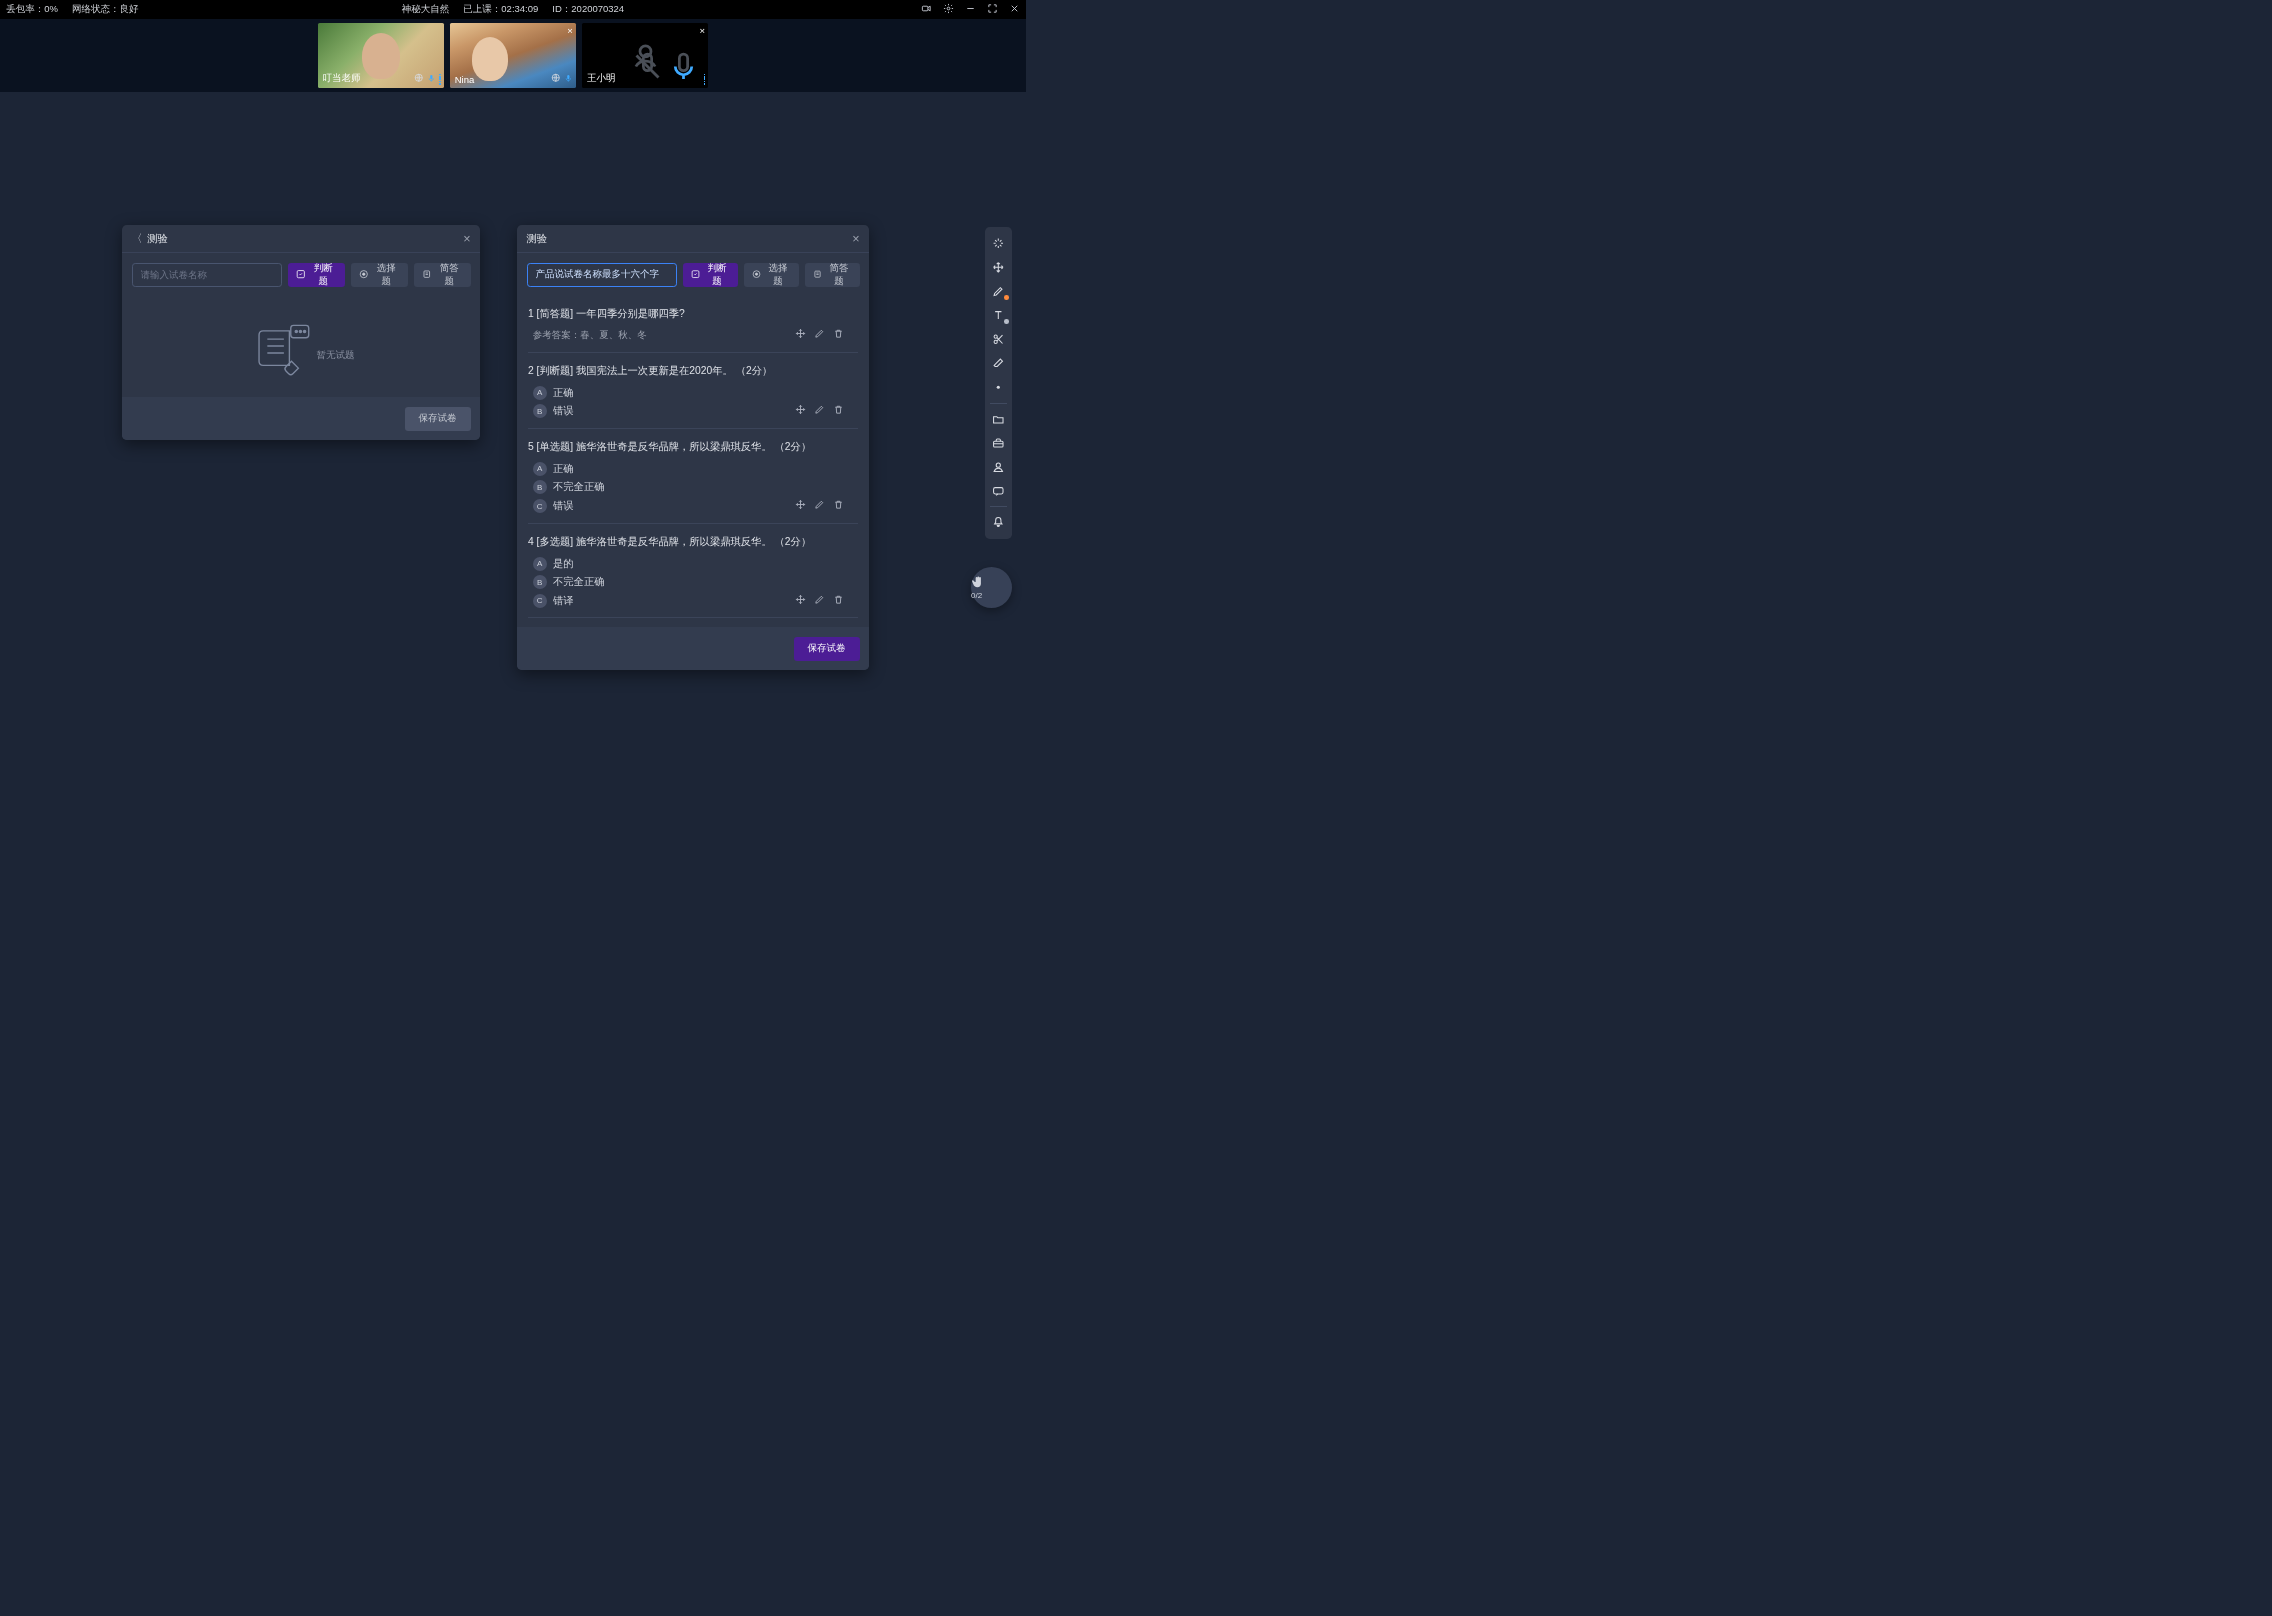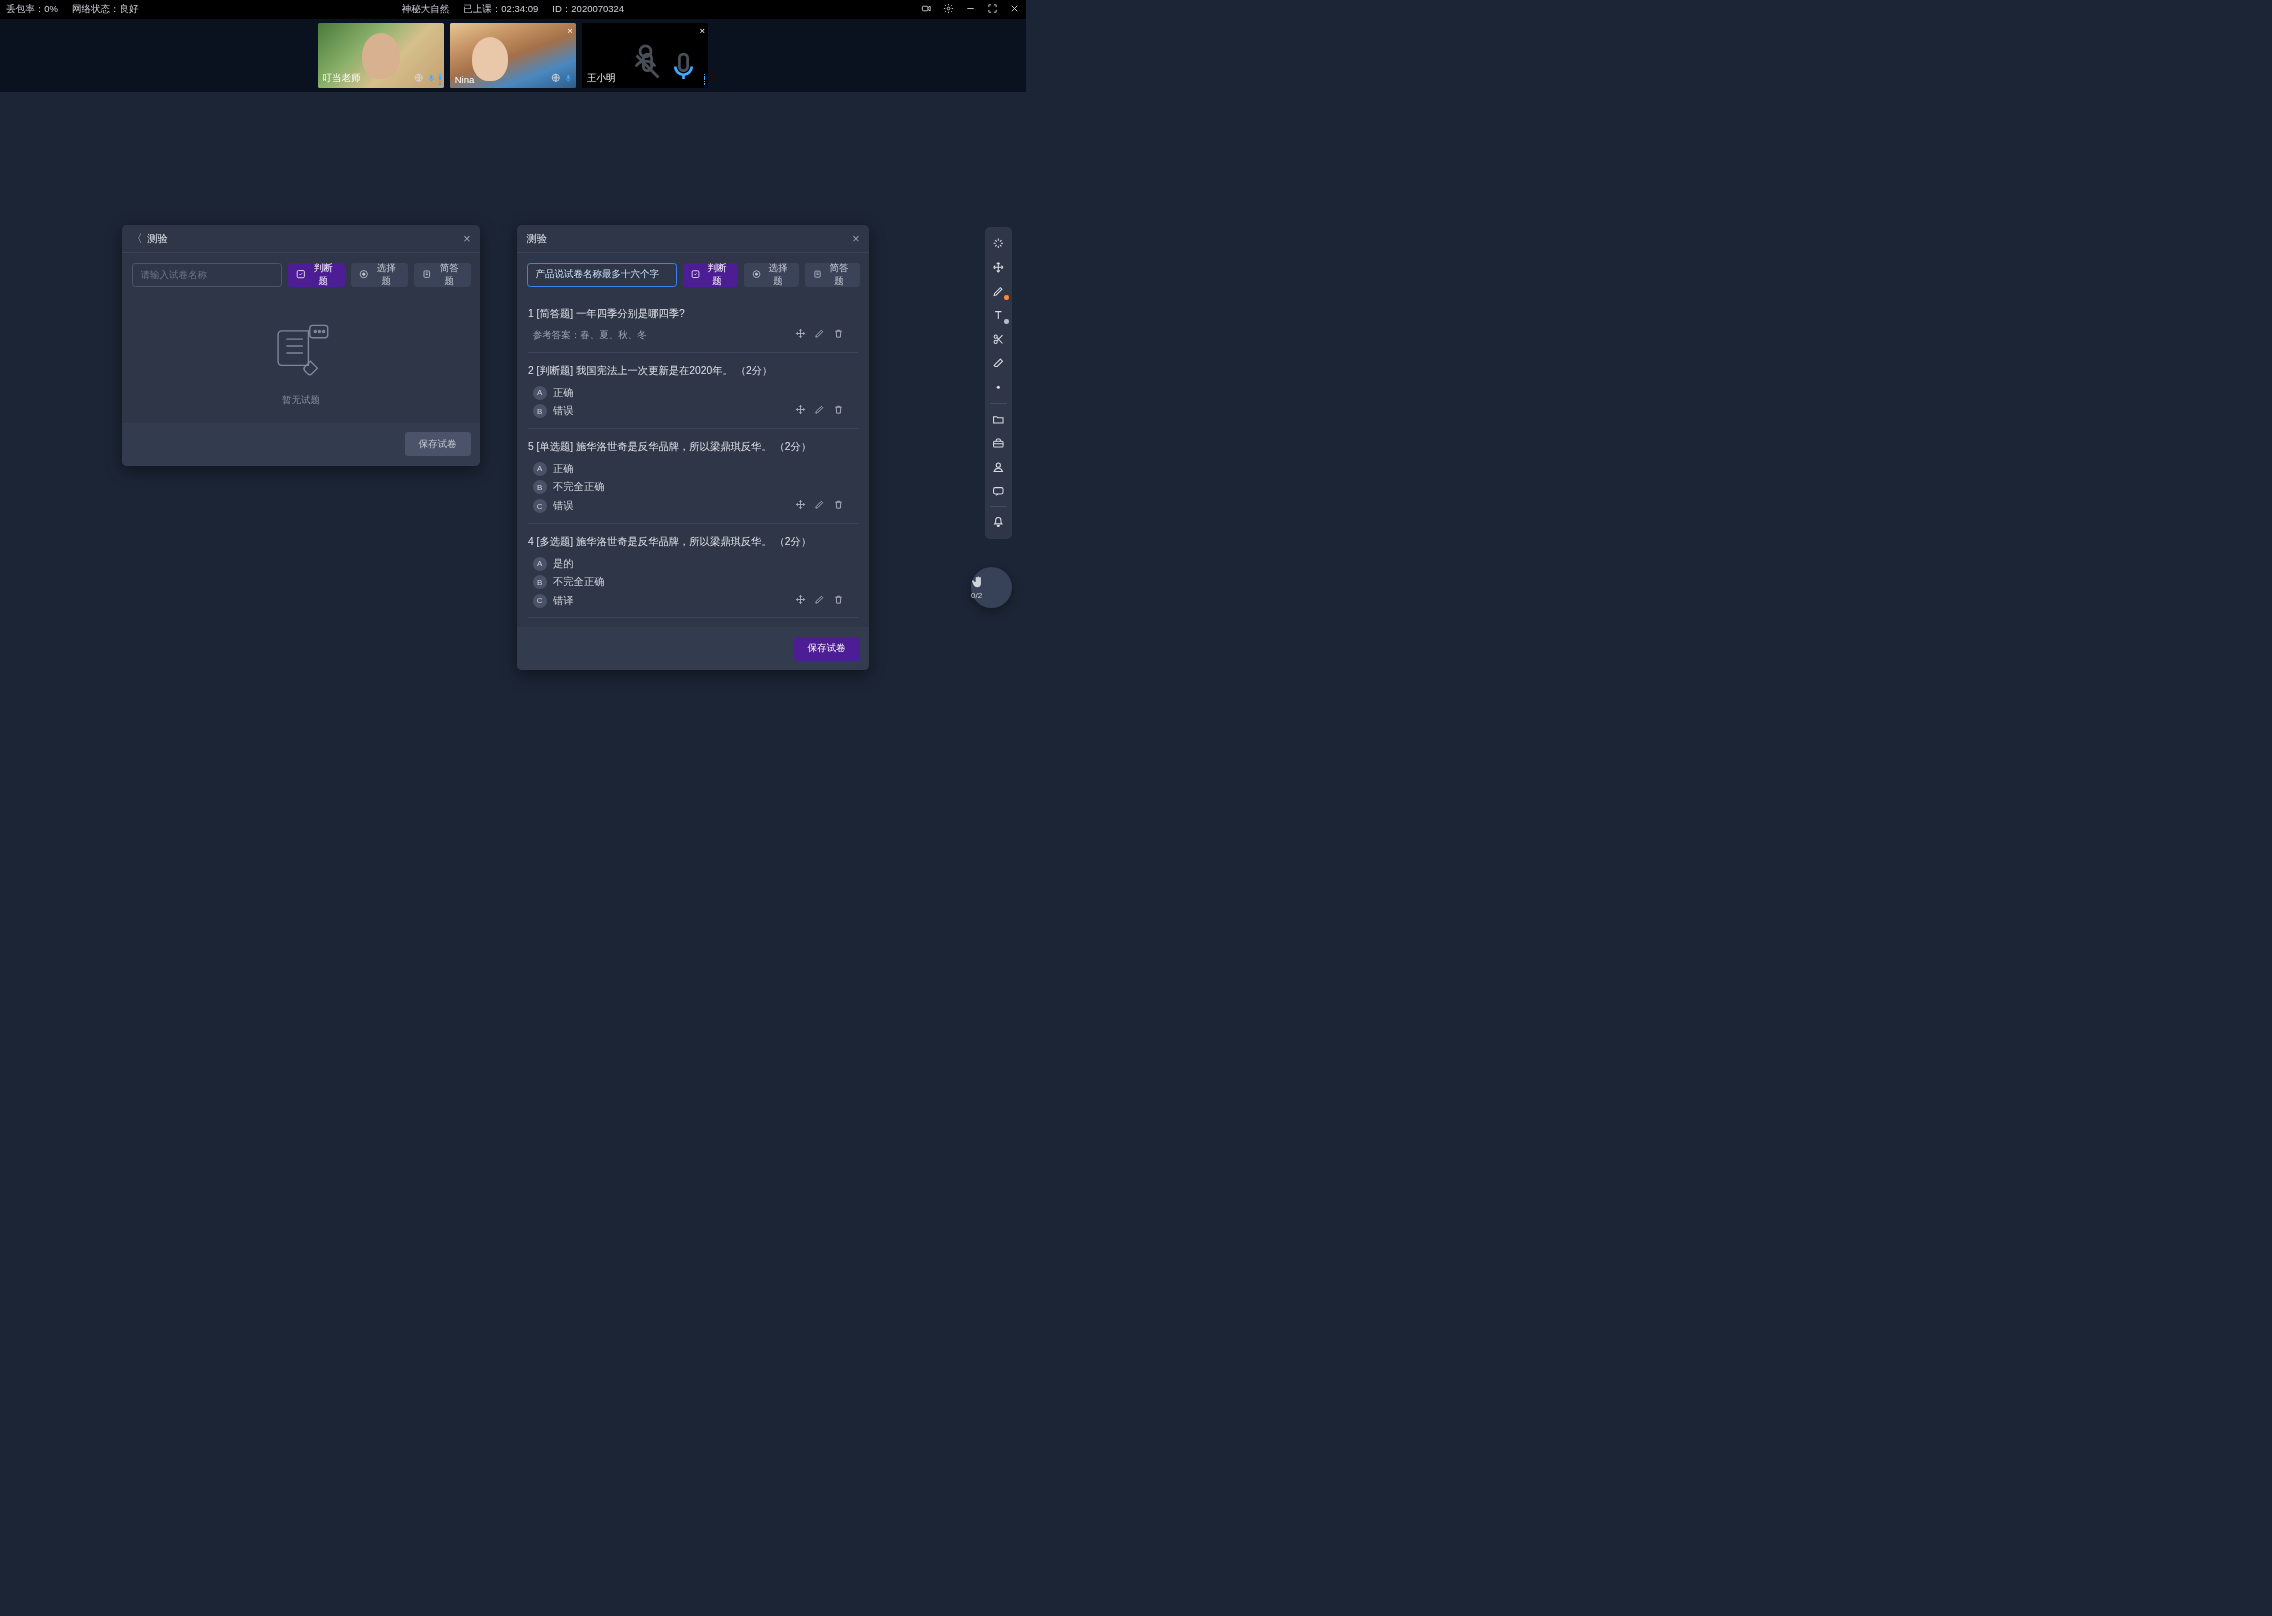--- a/index.html
+++ b/index.html
@@ -31,21 +31,21 @@
   .panel .ph .back{ margin-right:4.7px; cursor:pointer; font-size:11px; color:#b5bac4;}
   .panel .ph .title{ font-size:10.3px; color:#e2e5ea; flex:1;}
   .panel .ph .x{ font-size:12.6px; color:#9aa0ad; cursor:pointer;}
   .panel .row1{ display:flex; gap:6.3px; padding:9.5px;}
   .tfield{ flex:1; height:24px; border:0.8px solid #49556f; border-radius:3.2px; background:transparent; color:#dfe2e8; font-size:9.5px; padding:0 8px;}
   .tfield::placeholder{ color:#6d7588;}
   .tfield.filled{ border-color:#3b82f6; color:#cfe1ff;}
   .btn{ height:24px; border:none; border-radius:3.2px; font-size:9.5px; padding:0 8px; display:flex; align-items:center; gap:4.7px; cursor:pointer; color:#c8ccd4; background:#3a4357;}
   .btn.primary{ background:#4c1d95; color:#fff;}
   .btn svg{ width:10.3px; height:10.3px; stroke:currentColor; fill:none; stroke-width:2;}
-  .empty{ display:flex; flex-direction:column; align-items:center; justify-content:center; padding:22px 0 16px;}
+  .empty{ display:flex; align-items:center; justify-content:center; padding:22px 0 16px;}
   .empty .ill{ width:69px; height:63px; position:relative;}
   .empty .ill svg{ width:100%; height:100%; stroke:#7c879e; fill:none; stroke-width:2;}
   .empty .txt{ margin-top:12.6px; font-size:9.5px; color:#8b92a2;}
   .panel .footer{ padding:9.5px; display:flex; justify-content:flex-end; background:#333c4f; border-radius:0 0 4.7px 4.7px;}
   .panel .footer .btn{ padding:0 14px;}
   
   .qlist{ height:331px; overflow:auto; padding:0 11px; position:relative;}
   .qlist::-webkit-scrollbar{ width:4.7px;}
   .qlist::-webkit-scrollbar-thumb{ background:#4a5268; border-radius:2.4px;}
   .q{ padding:11px 0 9.5px; border-bottom:0.8px solid #3b4459;}

